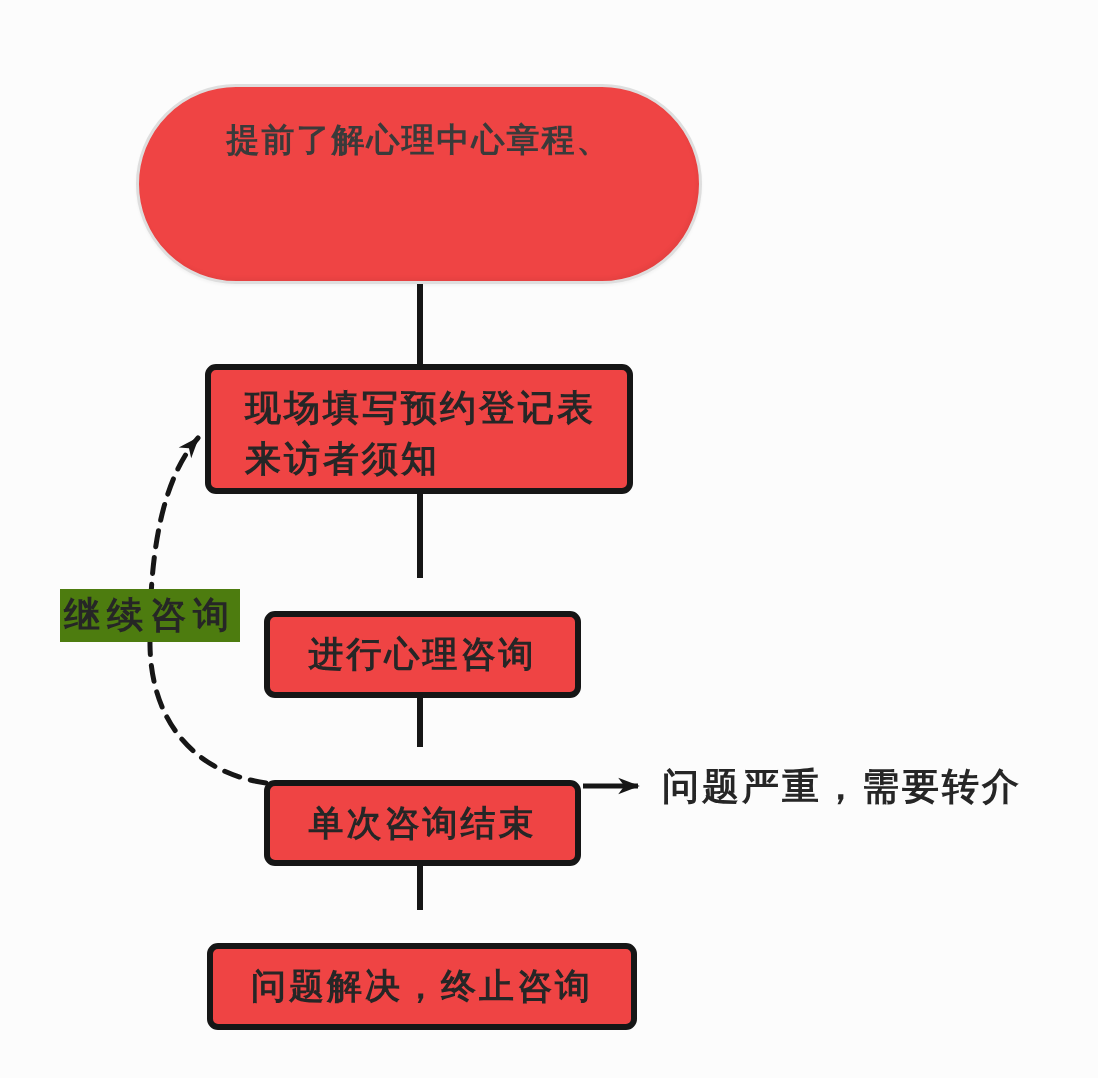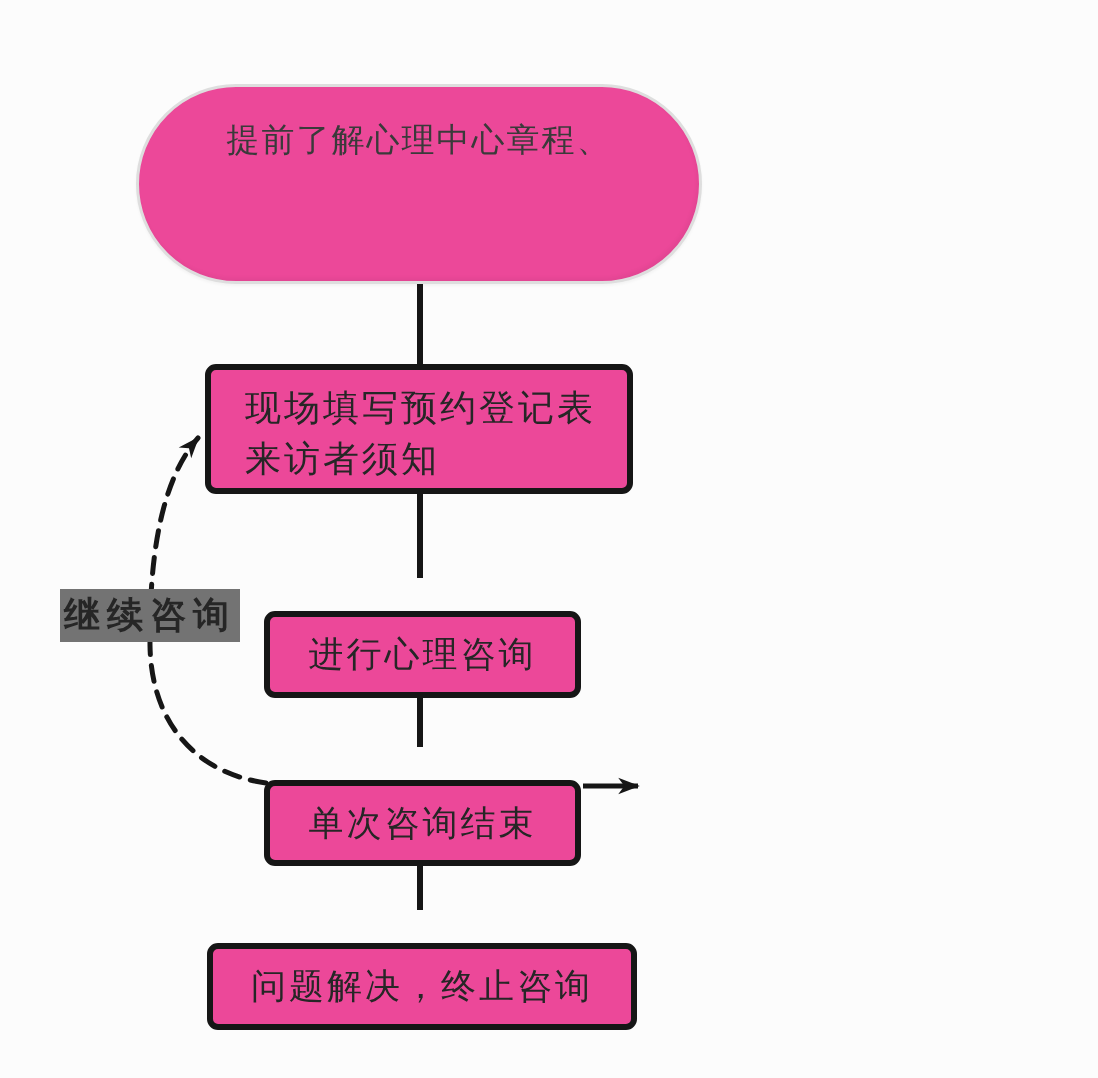--- a/index.html
+++ b/index.html
@@ -18,23 +18,23 @@
   .layer {
     position: absolute;
     left: 0;
     top: 0;
     width: 1098px;
     height: 1078px;
   }
   .node {
     position: absolute;
     box-sizing: border-box;
-    background: #ec4899;
+    background: #ef4444;
     color: #262626;
-    font-weight: normal;
+    font-weight: bold;
   }
   .stadium {
     left: 136px;
     top: 84px;
     width: 566px;
     height: 200px;
     border: 3px solid #dedede;
     border-radius: 100px;
     box-shadow: 0 2px 3px rgba(0,0,0,0.04), inset -2px -3px 4px rgba(0,0,0,0.045);
     text-align: center;
@@ -95,21 +95,21 @@
     left: 662px;
     top: 762px;
     font-size: 37px;
     letter-spacing: 3px;
   }
   .edge-label.continue {
     left: 60px;
     top: 589px;
     font-size: 36px;
     letter-spacing: 7px;
-    background: #737373;
+    background: #4d7c0f;
     padding: 2px 4px;
   }
 </style>
 </head>
 <body>
 
 <div class="canvas">
 
   <svg class="layer" viewBox="0 0 1098 1078" xmlns="http://www.w3.org/2000/svg">
     <defs>
@@ -142,16 +142,17 @@
   </div>
 
   <div class="node rect center-label terminate">
     <span>问题解决，终止咨询</span>
   </div>
 
   <div class="node rect center-label session-end">
     <span>单次咨询结束</span>
   </div>
 
+  <div class="edge-label referral">问题严重，需要转介</div>
 
   <div class="edge-label continue">继续咨询</div>
 
 </div>
 
 </body></html>

